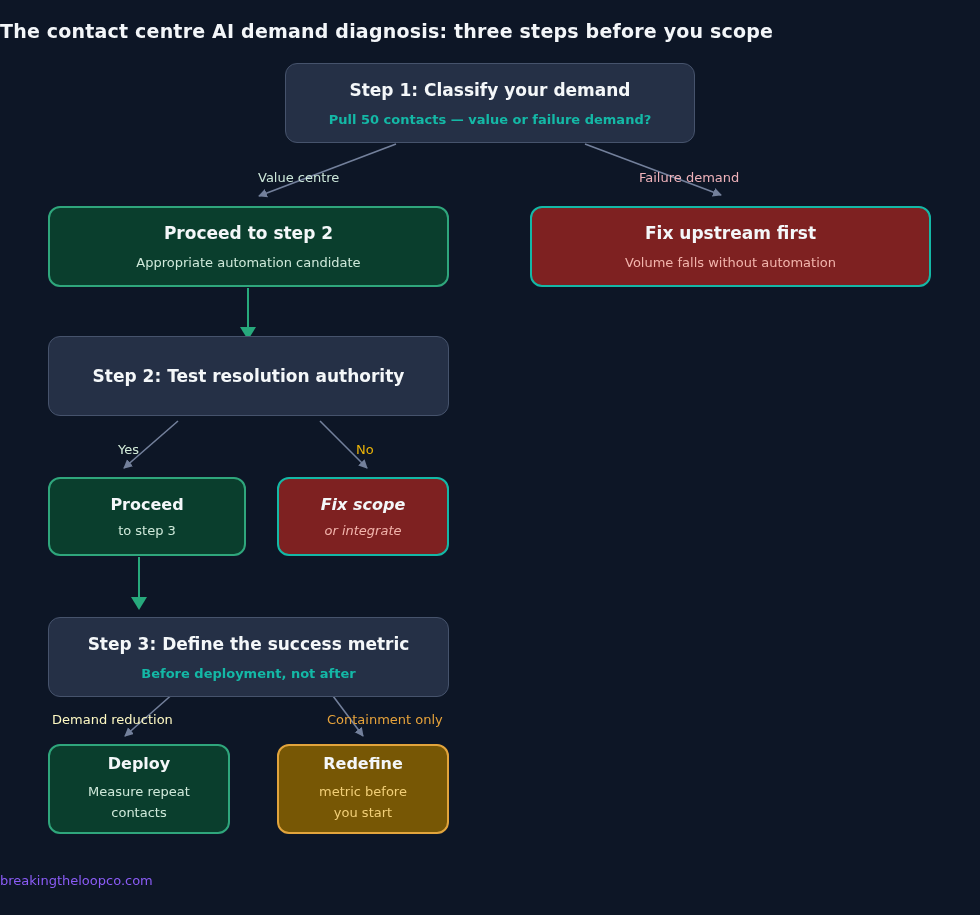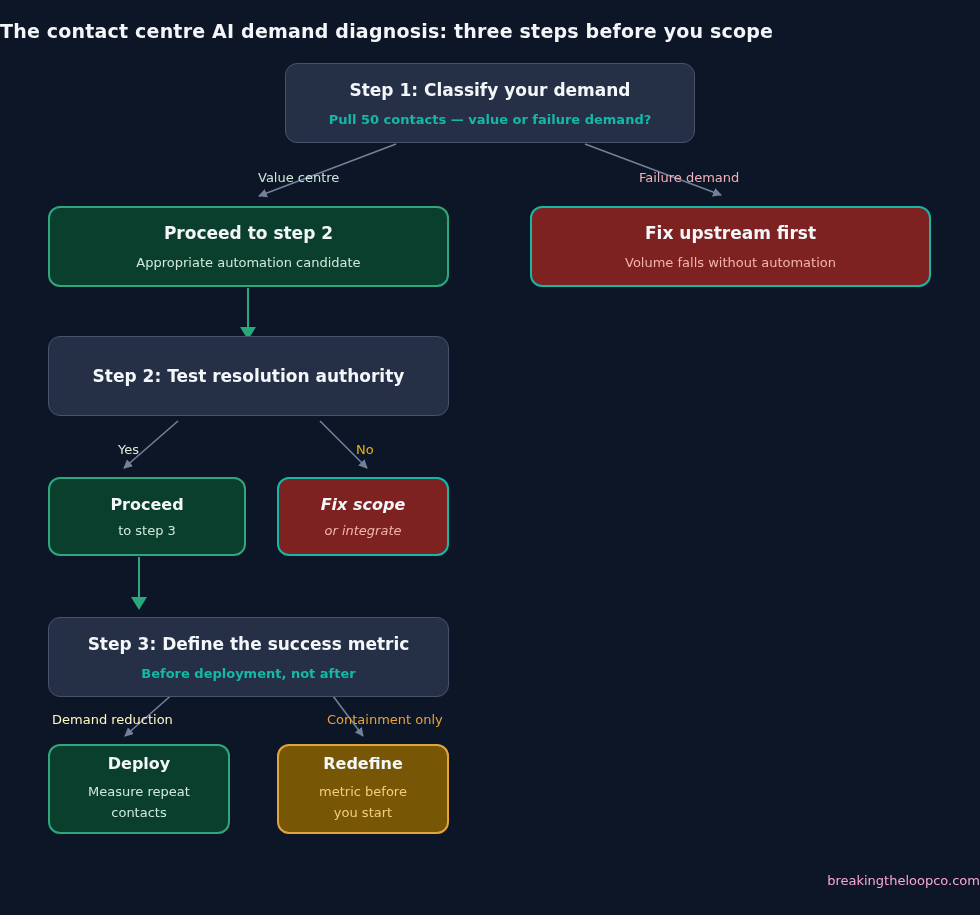--- a/index.html
+++ b/index.html
@@ -40,22 +40,22 @@
   .note .nsw{margin-top:17px;}
   .note .ns{font-size:11px;color:#54729e;line-height:1.75;}
   .lbl{position:absolute;font-size:13px;white-space:nowrap;}
   .lbl-value{color:#cde8da;}
   .lbl-failure{color:#efb2ba;}
   .lbl-yes{color:#d6efdc;}
   .lbl-no{color:#eab308;}
   .lbl-demand{color:#fef9c3;}
   .lbl-containment{color:#e7a33b;}
   .footer{
-    position:absolute;top:873px;left:0;width:100%;text-align:right;
-    font-size:13px;color:#f9a8d4;
+    position:absolute;top:873px;left:0;width:100%;text-align:left;
+    font-size:13px;color:#8b5cf6;
   }
 </style>
 </head>
 <body>
 
 <div class="canvas">
 
   <div class="page-title">The contact centre AI demand diagnosis: three steps before you scope</div>
 
   <svg class="edges" width="980" height="915" viewBox="0 0 980 915">

